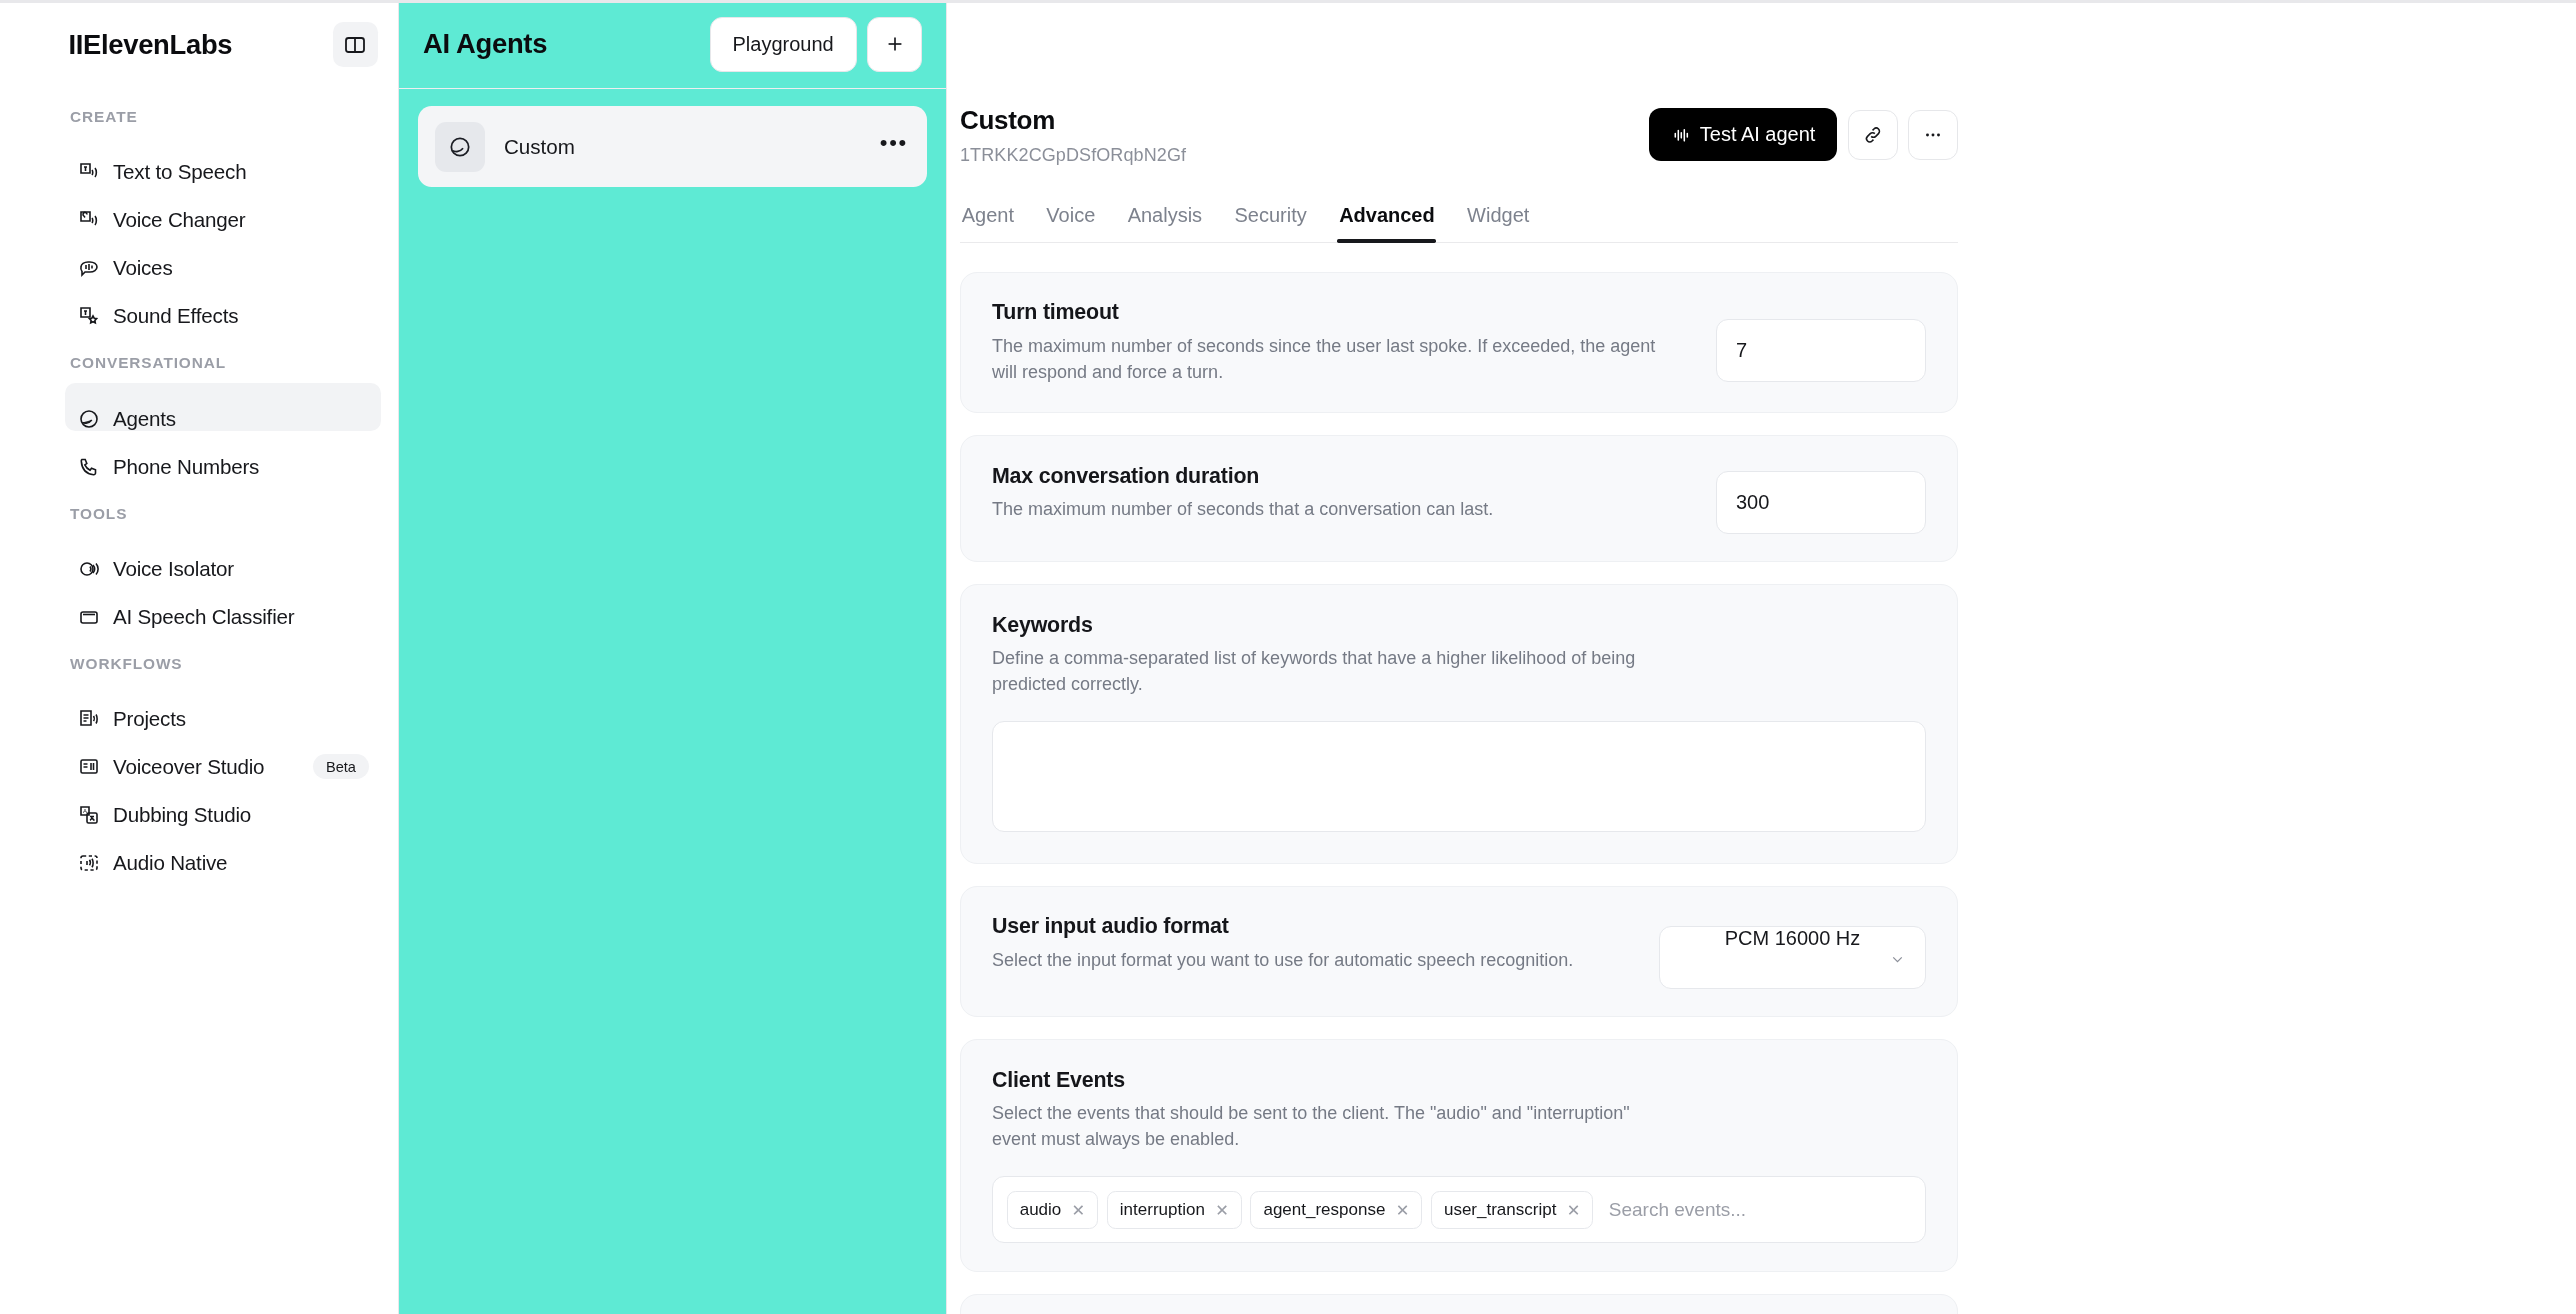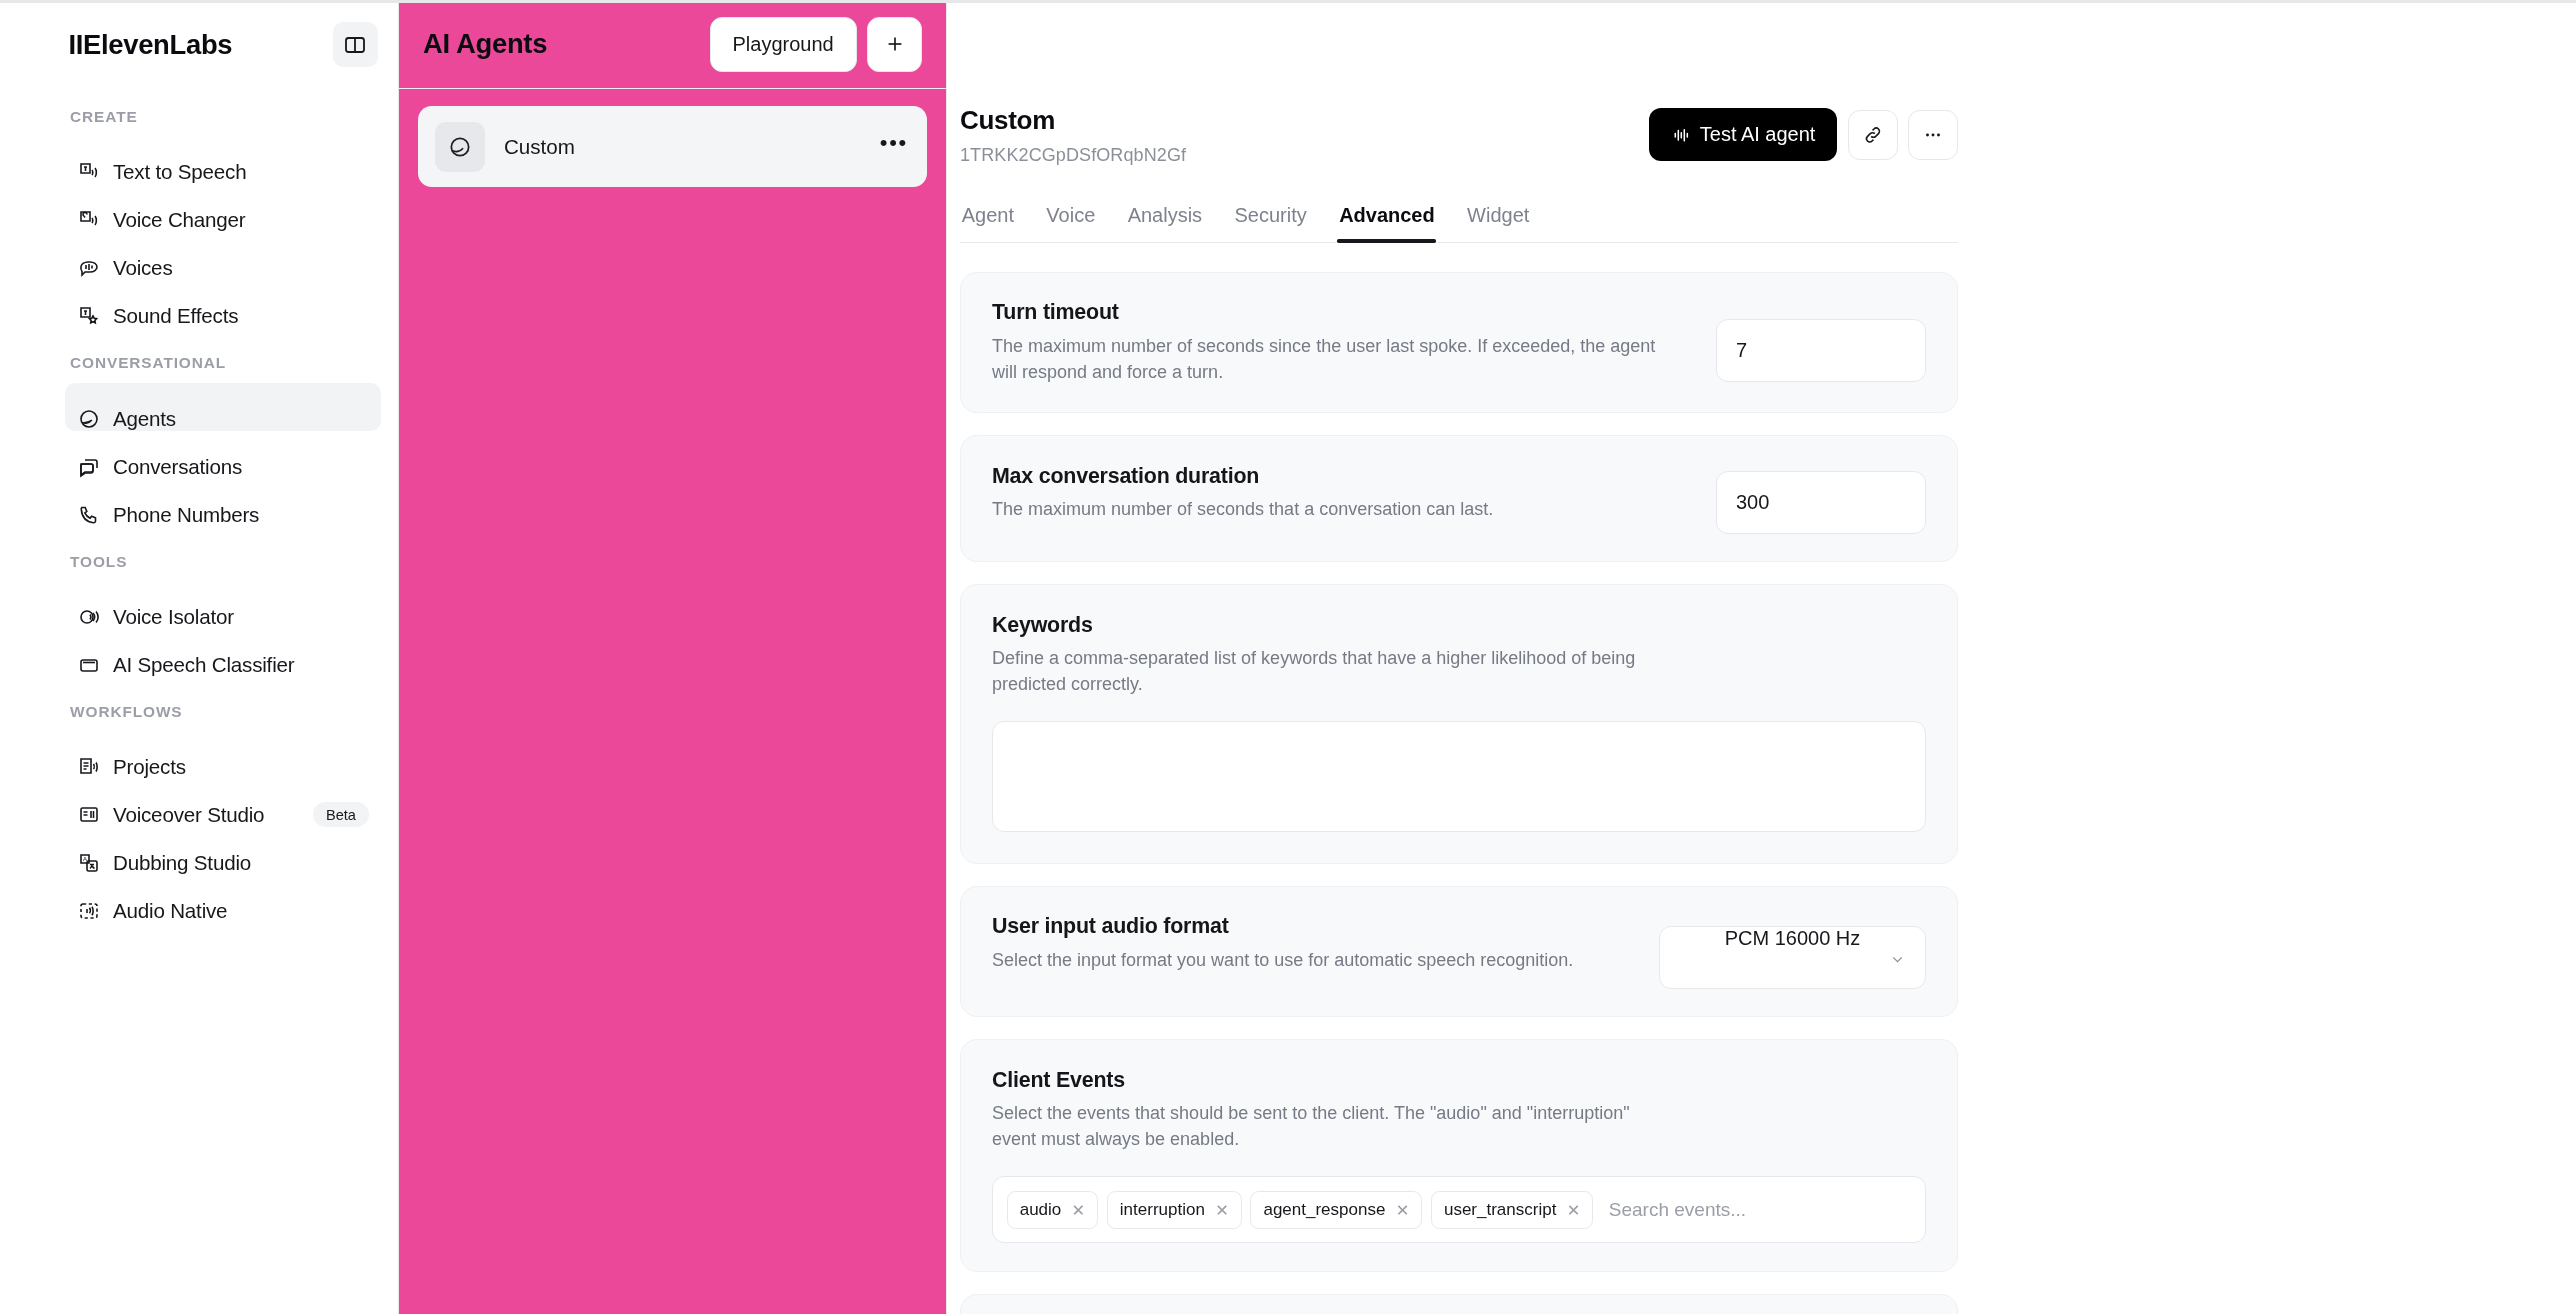--- a/index.html
+++ b/index.html
@@ -55,21 +55,21 @@
   .beta-badge {
     margin-left: auto;
     background: #f2f3f5; color: #17181c;
     font-size: 14.6px; border-radius: 856px;
     padding: 5.1px 13px; line-height: 1;
   }
 
   
   .listpanel {
     width: 548px; flex: 0 0 548px; height: 1315px;
-    background: #ec4899; border-right: 0.9px solid #e8e8eb;
+    background: #5eead4; border-right: 0.9px solid #e8e8eb;
     position: relative;
   }
   .listpanel-head {
     height: 89px; display: flex; align-items: center;
     padding: 0 24px; border-bottom: 0.9px solid #eeeef0;
   }
   .listpanel-title {
     font-size: 27.4px; font-weight: 700; color: #0b0c0f;
     letter-spacing: -0.3px;
   }
@@ -261,28 +261,20 @@
 
     <div class="nav-group">
       <div class="nav-section-label">CONVERSATIONAL</div>
       <div class="nav-item active">
         <svg class="nav-ico" viewBox="0 0 24 24" fill="none" stroke="#17181c" stroke-width="1.6">
           <circle cx="12" cy="12" r="8"></circle>
             <path d="M5.2 15.5c2.6 1.2 6.8 1 9.6-2.4" fill="#17181c" stroke="none" opacity="0.9"></path>
           <path d="M5.2 15.5c2.6 1.2 6.8 1 9.6-2.4"></path>
         </svg>
         <span class="label">Agents</span>
-      </div>
-      <div class="nav-item">
-        <svg class="nav-ico" viewBox="0 0 24 24" fill="none" stroke="#17181c" stroke-width="1.6">
-          <path d="M8 5h10a2 2 0 0 1 2 2v6"></path>
-            <path d="M4 9h10a2 2 0 0 1 2 2v5a2 2 0 0 1-2 2H8l-4 3v-3a2 2 0 0 1 0-0z"></path>
-          <path d="M4 11a2 2 0 0 1 2-2h8a2 2 0 0 1 2 2v4a2 2 0 0 1-2 2H8l-4 3z"></path>
-        </svg>
-        <span class="label">Conversations</span>
       </div>
       <div class="nav-item">
         <svg class="nav-ico" viewBox="0 0 24 24" fill="none" stroke="#17181c" stroke-width="1.6">
           <path d="M5 4.5h3.2l1.6 4-2 1.4a11 11 0 0 0 5.3 5.3l1.4-2 4 1.6V18c0 1-.9 1.8-1.9 1.7C9.6 19 4.9 14.3 4.3 6.4A1.8 1.8 0 0 1 5 4.5z"></path>
         </svg>
         <span class="label">Phone Numbers</span>
       </div>
     </div>
 
     <div class="nav-group">

